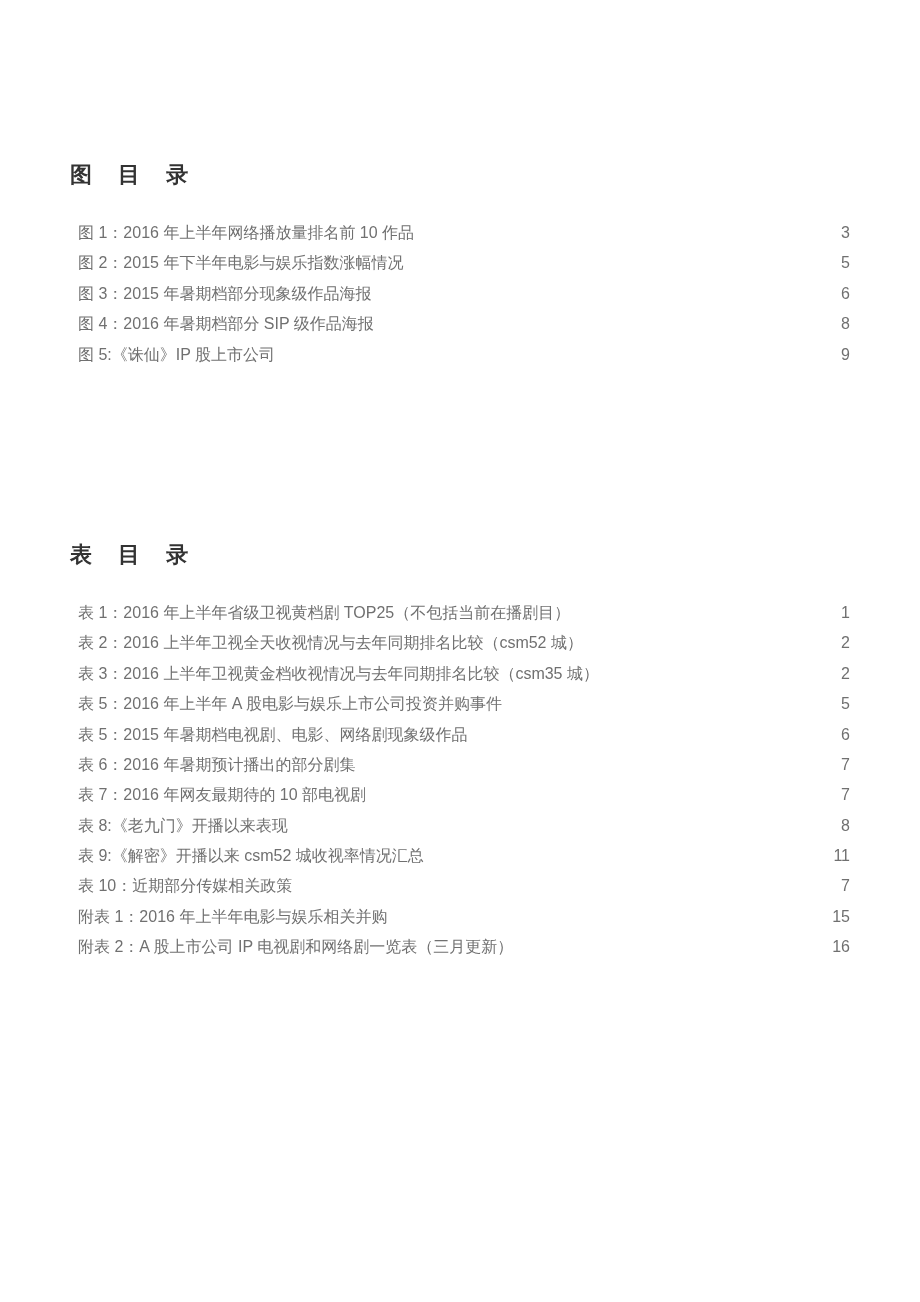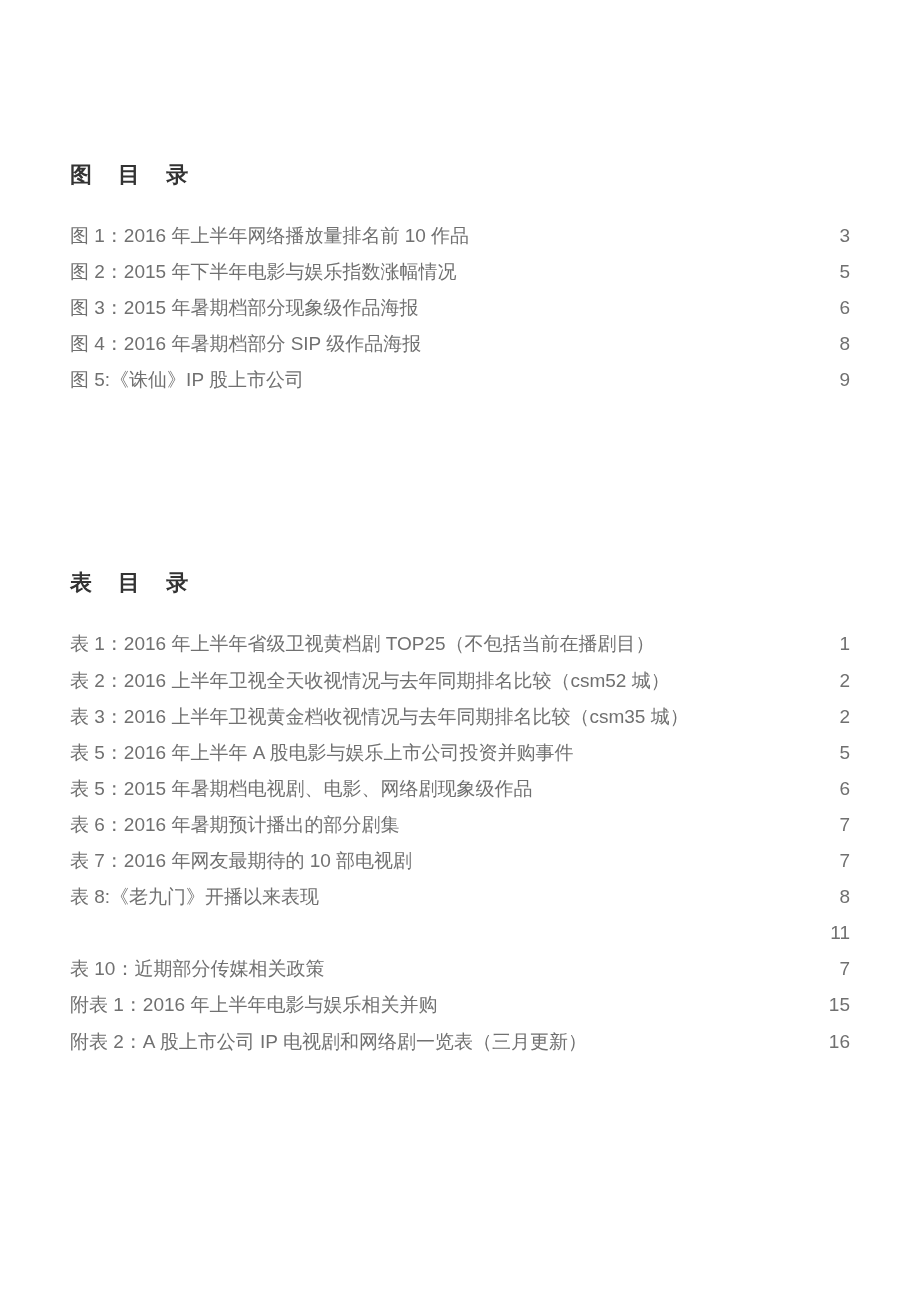--- a/index.html
+++ b/index.html
@@ -15,24 +15,25 @@
     font-weight: bold;
     color: #333;
     letter-spacing: 10px;
     margin-bottom: 28px;
   }
   .toc-section { margin-bottom: 170px; }
   .toc-section.last { margin-bottom: 0; }
   .toc-entry {
     display: flex;
     align-items: baseline;
-    font-size: 19px;
+    font-size: 16px;
     line-height: 1.9;
     color: #707070;
     white-space: nowrap;
+    margin-left: 8px;
   }
   .toc-label { flex: 0 0 auto; }
   .toc-leader {
     flex: 1 1 auto;
     overflow: hidden;
     position: relative;
     margin: 0 2px;
   }
   .toc-leader::after {
     content: "..........................................................................................................................................................................................................................................................................................";
@@ -116,20 +117,21 @@
       <span class="toc-label">表 7：2016 年网友最期待的 10 部电视剧</span>
       <span class="toc-leader"></span>
       <span class="toc-page">7</span>
     </div>
     <div class="toc-entry">
       <span class="toc-label">表 8:《老九门》开播以来表现</span>
       <span class="toc-leader"></span>
       <span class="toc-page">8</span>
     </div>
     <div class="toc-entry">
+      <span class="toc-label">表 9:《解密》开播以来 csm52 城收视率情况汇总</span>
       <span class="toc-leader"></span>
       <span class="toc-page">11</span>
     </div>
     <div class="toc-entry">
       <span class="toc-label">表 10：近期部分传媒相关政策</span>
       <span class="toc-leader"></span>
       <span class="toc-page">7</span>
     </div>
     <div class="toc-entry">
       <span class="toc-label">附表 1：2016 年上半年电影与娱乐相关并购</span>

